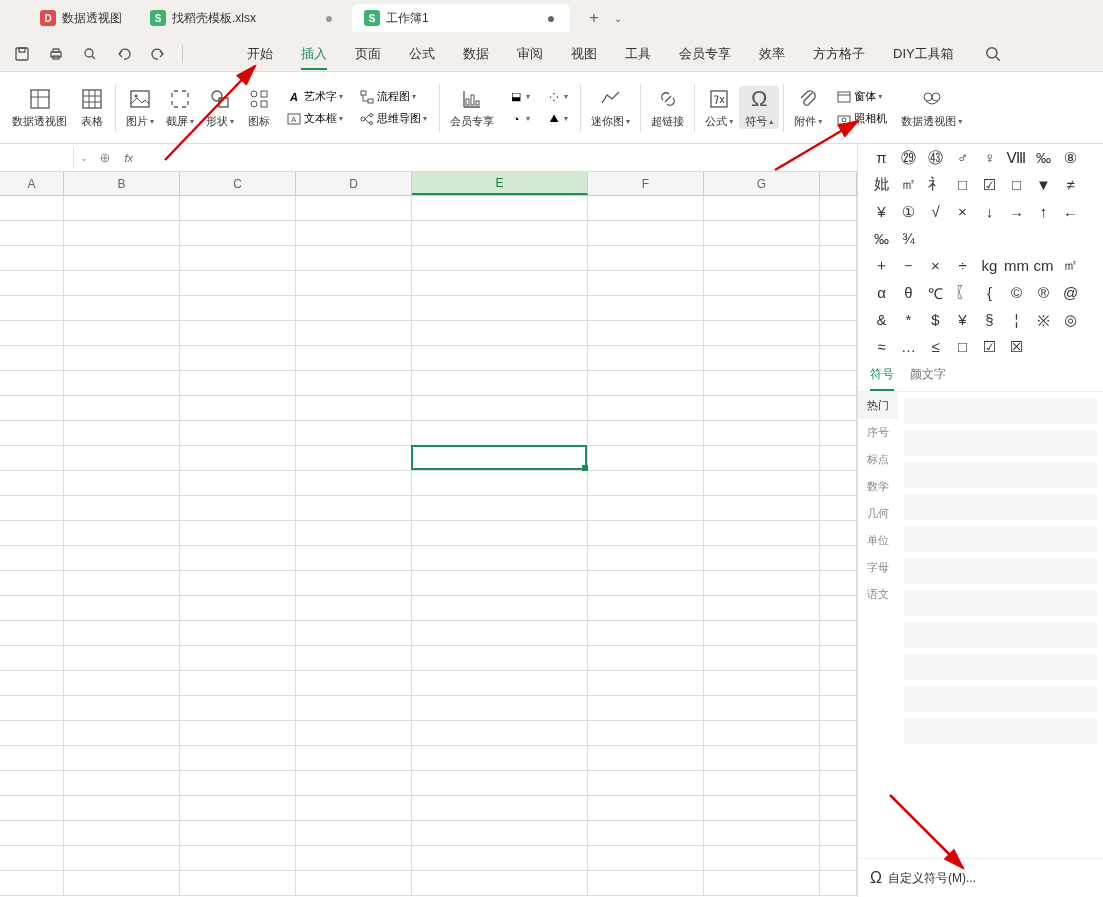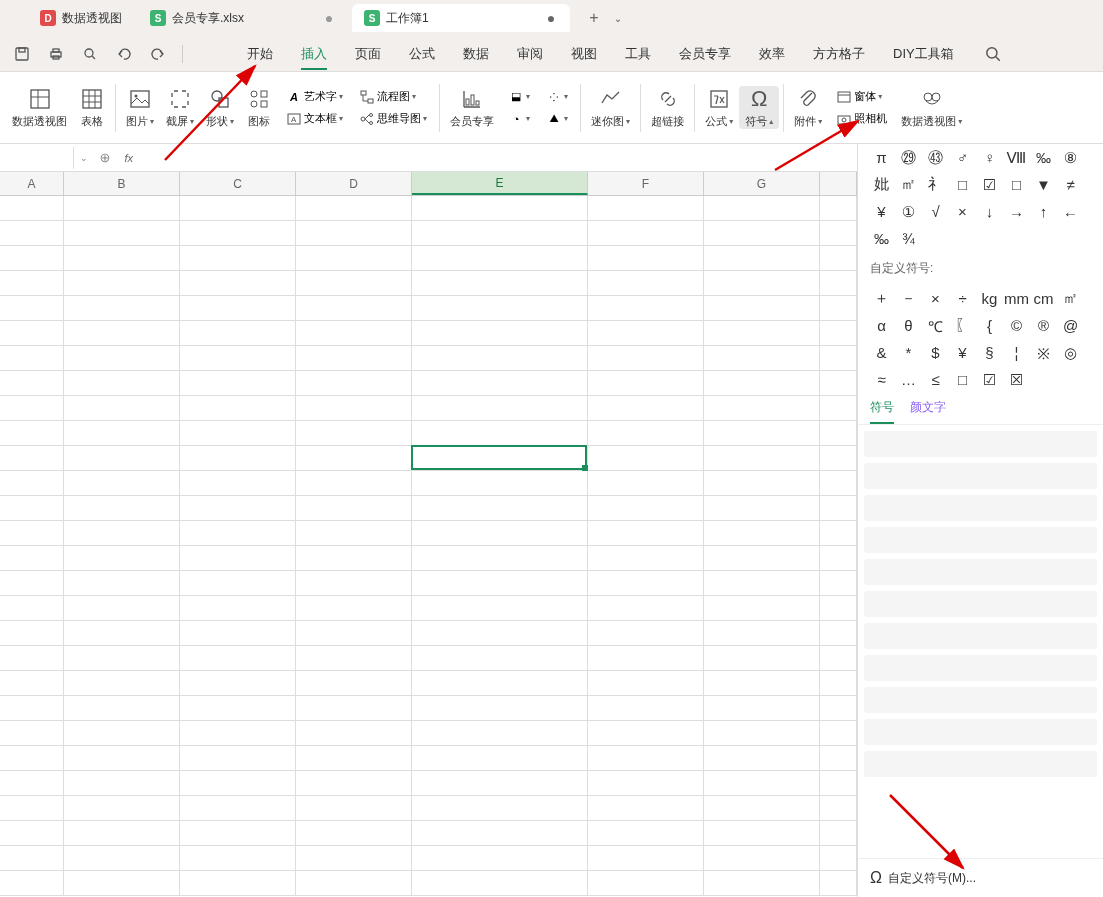--- a/index.html
+++ b/index.html
@@ -57,21 +57,21 @@
 .selected-cell { position: absolute; border: 2px solid #1a8f5c; pointer-events: none; }
 .selected-cell::after { content: ''; position: absolute; bottom: -3px; right: -3px; width: 6px; height: 6px; background: #1a8f5c; }
 
 
 .symbol-panel { position: absolute; top: 144px; right: 0; width: 246px; bottom: 0; background: #fff; border-left: 1px solid #ddd; display: flex; flex-direction: column; }
 .sp-section-title { font-size: 12px; color: #666; padding: 8px 12px; }
 .sp-grid { display: flex; flex-wrap: wrap; padding: 0 10px; gap: 0; }
 .sp-sym { width: 27px; height: 27px; display: flex; align-items: center; justify-content: center; font-size: 15px; color: #333; cursor: pointer; }
 .sp-big-title { font-size: 13px; color: #333; padding: 10px 12px 6px; }
 .sp-tabs { display: flex; gap: 16px; padding: 0 12px; border-bottom: 1px solid #eee; }
-.sp-tab { font-size: 12px; padding: 6px 0; color: #8b5cf6; cursor: pointer; }
+.sp-tab { font-size: 12px; padding: 6px 0; color: #737373; cursor: pointer; }
 .sp-tab.active { color: #1a8f5c; border-bottom: 2px solid #1a8f5c; }
 .sp-cat-wrap { display: flex; flex: 1; overflow: hidden; }
 .sp-cats { width: 40px; display: flex; flex-direction: column; }
 .sp-cat { font-size: 11px; color: #888; padding: 6px 4px; text-align: center; cursor: pointer; }
 .sp-cat.active { color: #333; background: #f5f5f5; }
 .sp-preview { flex: 1; padding: 6px; display: flex; flex-direction: column; gap: 6px; }
 .sp-preview-row { height: 26px; background: #f5f5f5; border-radius: 3px; }
 .sp-footer { padding: 10px 12px; display: flex; align-items: center; gap: 6px; font-size: 12px; color: #333; border-top: 1px solid #eee; cursor: pointer; }
 .sp-footer .omega { font-size: 16px; }
 
@@ -84,21 +84,21 @@
 </head>
 <body>
 
 <div class="tab-bar">
   <div class="tab">
     <div class="icon-box icon-d">D</div>
     <span>数据透视图</span>
   </div>
   <div class="tab" style="width:210px;">
     <div class="icon-box icon-s">S</div>
-    <span>会员专享.xlsx</span>
+    <span>找稻壳模板.xlsx</span>
     <span class="tab-close" style="margin-left:auto;">●</span>
   </div>
   <div class="tab active" style="width:218px;">
     <div class="icon-box icon-s">S</div>
     <span>工作簿1</span>
     <span class="tab-close" style="margin-left:auto;">●</span>
   </div>
   <div class="tab-add">+</div>
   <div class="tab-more">⌄</div>
 </div>
@@ -718,21 +718,20 @@
       <div class="sp-sym">①</div>
       <div class="sp-sym">√</div>
       <div class="sp-sym">×</div>
       <div class="sp-sym">↓</div>
       <div class="sp-sym">→</div>
       <div class="sp-sym">↑</div>
       <div class="sp-sym">←</div>
       <div class="sp-sym">‰</div>
       <div class="sp-sym">¾</div>
     </div>
-  <div class="sp-section-title">自定义符号:</div>
   <div class="sp-grid" id="sp-custom">
       <div class="sp-sym">＋</div>
       <div class="sp-sym">－</div>
       <div class="sp-sym">×</div>
       <div class="sp-sym">÷</div>
       <div class="sp-sym">kg</div>
       <div class="sp-sym">mm</div>
       <div class="sp-sym">cm</div>
       <div class="sp-sym">㎡</div>
       <div class="sp-sym">α</div>
@@ -756,20 +755,30 @@
       <div class="sp-sym">≤</div>
       <div class="sp-sym">□</div>
       <div class="sp-sym">☑</div>
       <div class="sp-sym">☒</div>
     </div>
   <div class="sp-tabs">
     <div class="sp-tab active">符号</div>
     <div class="sp-tab">颜文字</div>
   </div>
   <div class="sp-cat-wrap">
+    <div class="sp-cats" id="sp-cats">
+        <div class="sp-cat active">热门</div>
+        <div class="sp-cat">序号</div>
+        <div class="sp-cat">标点</div>
+        <div class="sp-cat">数学</div>
+        <div class="sp-cat">几何</div>
+        <div class="sp-cat">单位</div>
+        <div class="sp-cat">字母</div>
+        <div class="sp-cat">语文</div>
+      </div>
     <div class="sp-preview" id="sp-preview">
         <div class="sp-preview-row"></div>
         <div class="sp-preview-row"></div>
         <div class="sp-preview-row"></div>
         <div class="sp-preview-row"></div>
         <div class="sp-preview-row"></div>
         <div class="sp-preview-row"></div>
         <div class="sp-preview-row"></div>
         <div class="sp-preview-row"></div>
         <div class="sp-preview-row"></div>

